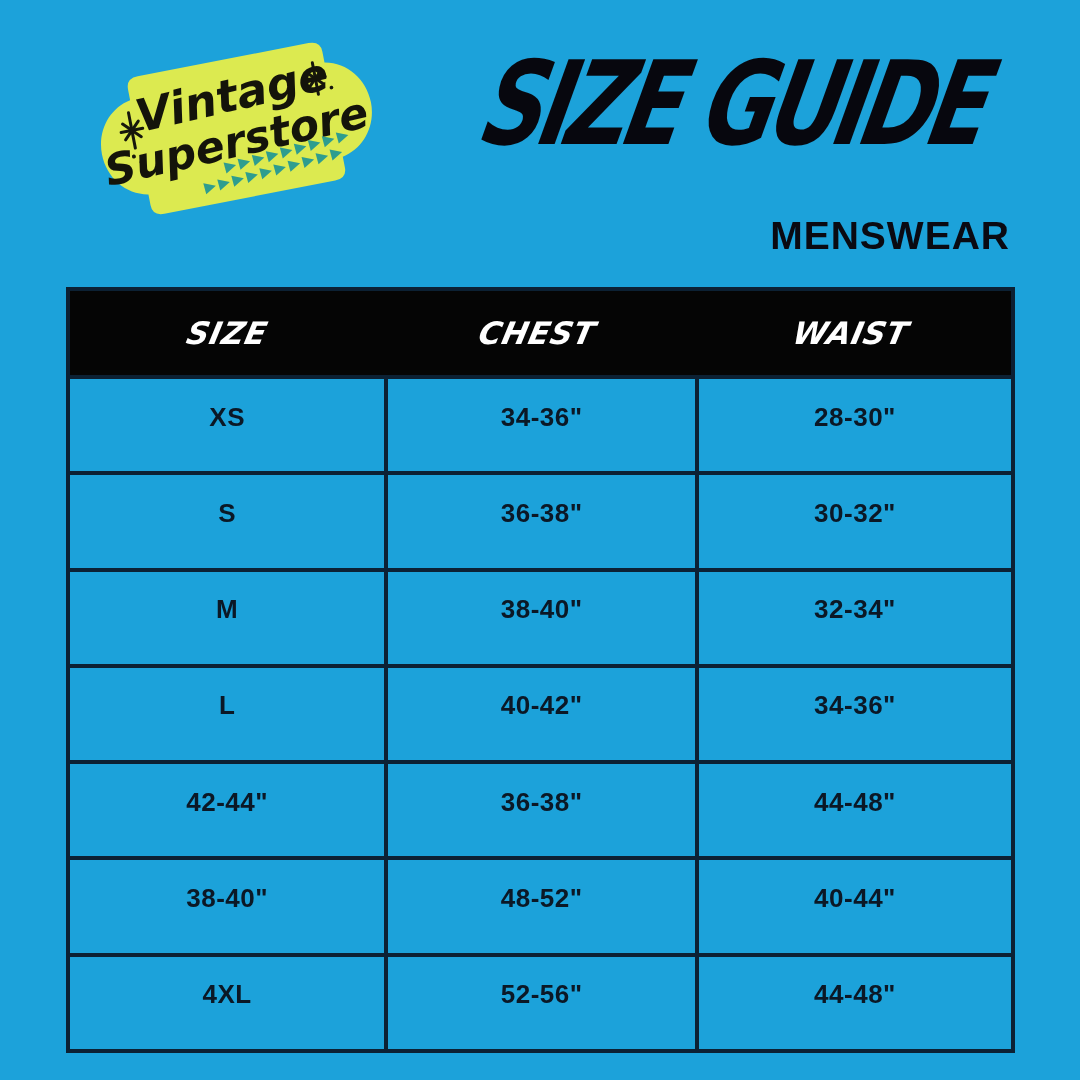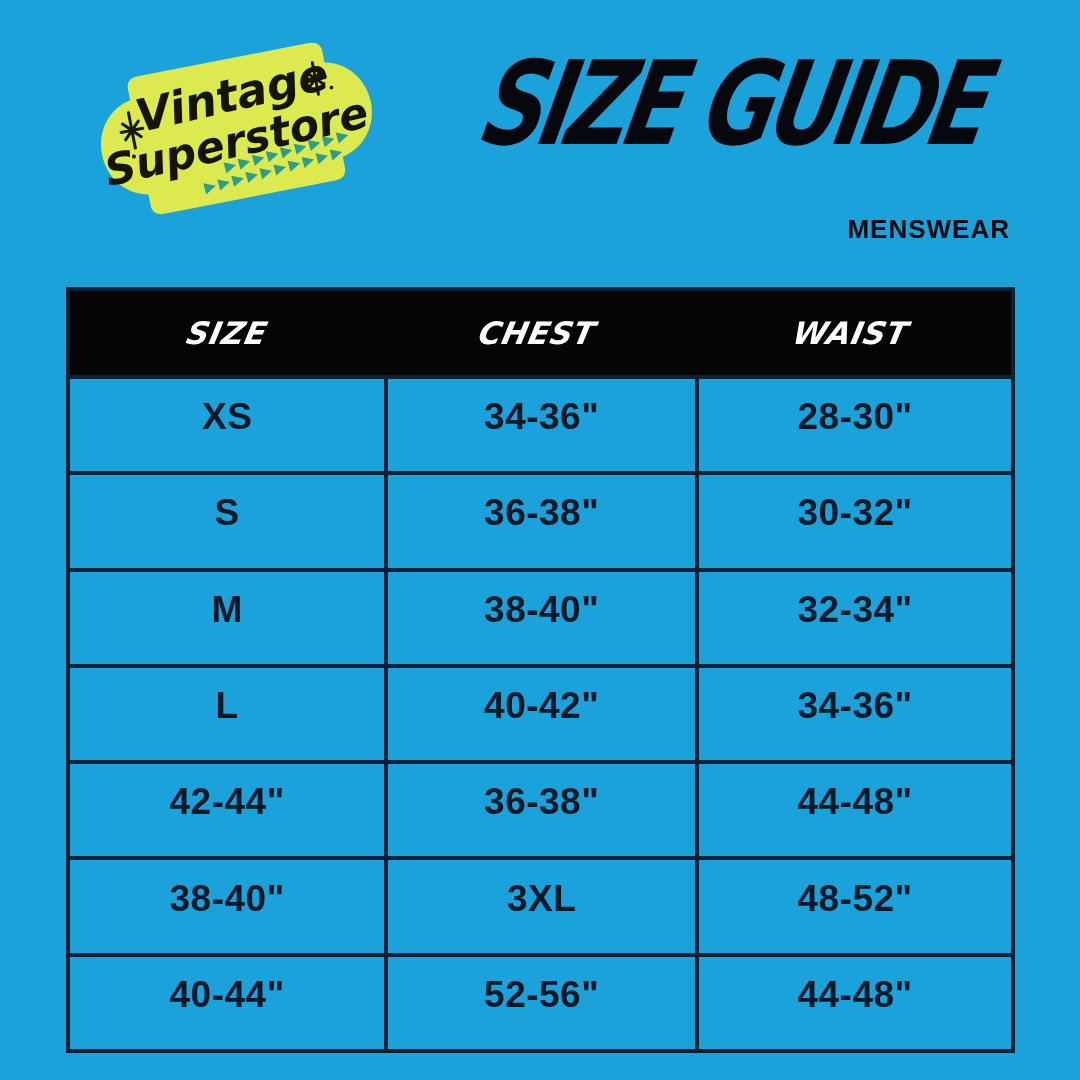--- a/index.html
+++ b/index.html
@@ -35,21 +35,21 @@
   
   .title{
     position:absolute;top:36px;right:78px;margin:0;
     font-family:"DejaVu Sans","Liberation Sans",sans-serif;
     font-size:88px;font-weight:800;font-style:italic;
     letter-spacing:-6px;color:#07070E;white-space:nowrap;
     transform:skewX(-12deg) scaleY(1.32);transform-origin:100% 0;
   }
   .subtitle{
     position:absolute;top:214px;right:70px;
-    font-size:26px;font-weight:700;letter-spacing:1px;color:#0A0A12;
+    font-size:39px;font-weight:700;letter-spacing:1px;color:#0A0A12;
     font-family:"Liberation Sans","DejaVu Sans",sans-serif;
   }
 
   
   .size-table{
     position:absolute;left:66px;top:287px;width:949px;height:766px;
     box-sizing:border-box;border:4px solid #0C2134;background:#0C2134;
     display:flex;flex-direction:column;
   }
   .thead{
@@ -61,21 +61,21 @@
     font-family:"DejaVu Sans","Liberation Sans",sans-serif;
     transform:skewX(-12deg);letter-spacing:0.5px;
   }
   .tbody{
     flex:1;display:grid;grid-template-columns:33.4% 32.6% 1fr;
     grid-auto-rows:1fr;gap:4px;background:#0C2134;margin-top:4px;
   }
   .td{
     background:#1CA2DA;display:flex;align-items:center;justify-content:center;
     padding-bottom:16px;box-sizing:border-box;
-    color:#0B1826;font-size:37px;font-weight:700;letter-spacing:0.5px;
+    color:#0B1826;font-size:26px;font-weight:700;letter-spacing:0.5px;
     font-family:"Liberation Sans","DejaVu Sans",sans-serif;
   }
 </style>
 </head>
 <body>
 
 <div class="canvas">
 
   <div class="logo">
     <svg class="badge-svg" viewBox="-10 -14 302 186" preserveAspectRatio="none">
@@ -131,22 +131,22 @@
       <div class="td">L</div>
       <div class="td">40-42"</div>
       <div class="td">34-36"</div>
 
       <div class="td">42-44"</div>
       <div class="td">36-38"</div>
 
       <div class="td">44-48"</div>
       <div class="td">38-40"</div>
 
-      <div class="td">3XL</div>
       <div class="td">48-52"</div>
       <div class="td">40-44"</div>
 
+      <div class="td">4XL</div>
       <div class="td">52-56"</div>
       <div class="td">44-48"</div>
     </div>
   </div>
 
 </div>
 
 </body></html>

